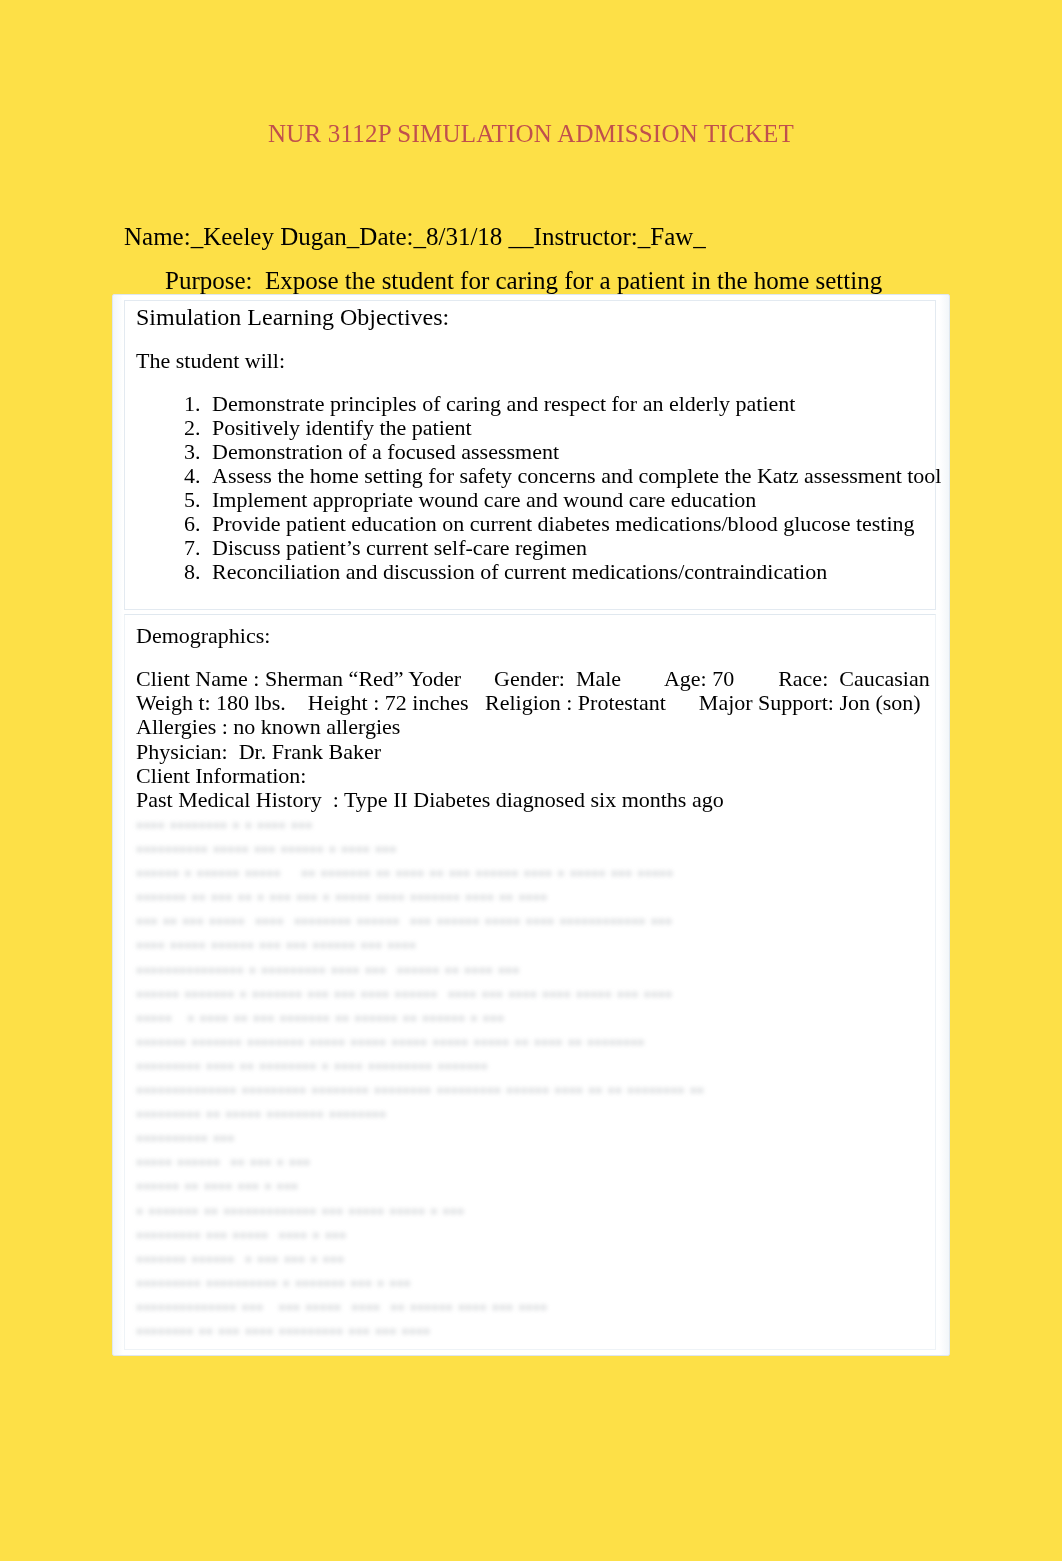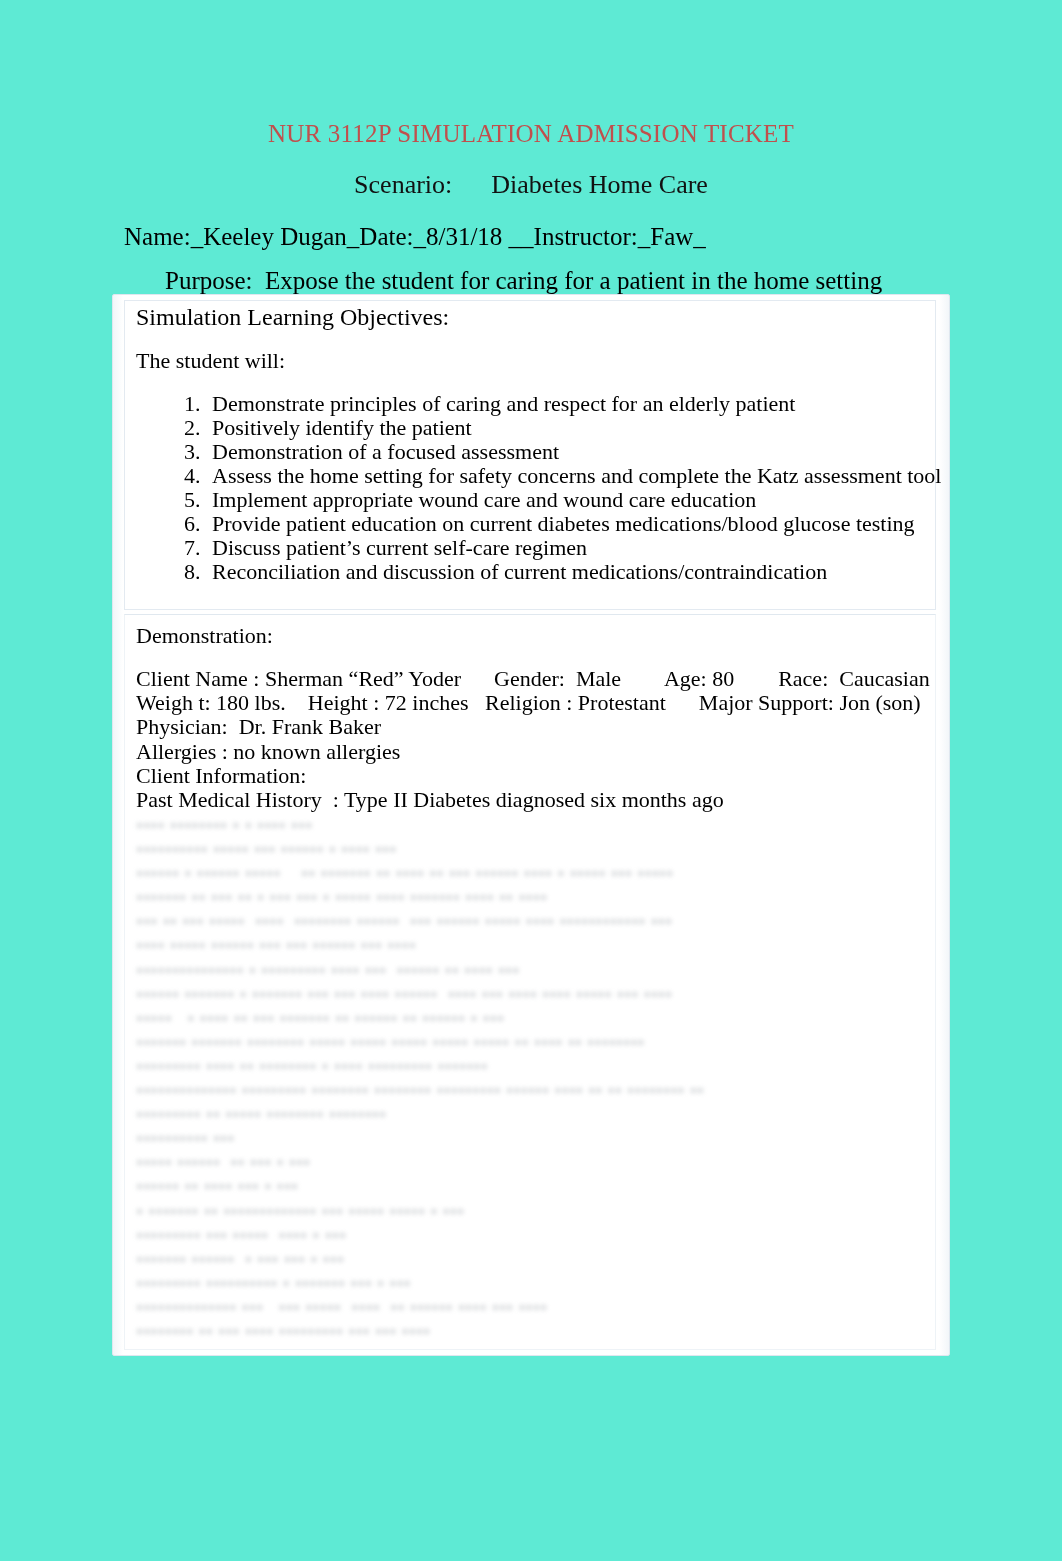--- a/index.html
+++ b/index.html
@@ -12,21 +12,21 @@
     height: 1561px;
     position: relative;
     font-family: "Liberation Serif", "DejaVu Serif", serif;
     color: #000000;
     overflow: hidden;
   }
 
   .page {
     position: absolute;
     inset: 0;
-    background: #5eead4;
+    background: #fde047;
   }
 
   
   .doc-title {
     position: absolute;
     left: 0;
     right: 0;
     top: 120px;
     text-align: center;
     font-size: 25px;
@@ -164,48 +164,47 @@
 <body>
 
 <div class="page">
 
   <div class="outer-box"></div>
   <div class="objectives-box"></div>
   <div class="demographics-box"></div>
 
   <div class="doc-title">NUR 3112P SIMULATION ADMISSION TICKET</div>
 
-  <div class="doc-subtitle">Scenario:      Diabetes Home Care</div>
 
   <div class="meta-line meta-name">Name:_Keeley Dugan_Date:_8/31/18 __Instructor:_Faw_</div>
 
   <div class="meta-line meta-purpose">Purpose:  Expose the student for caring for a patient in the home setting</div>
 
   <div class="obj-heading">Simulation Learning Objectives:</div>
 
   <div class="obj-lead">The student will:</div>
 
   <ol class="obj-list">
     <li>Demonstrate principles of caring and respect for an elderly patient</li>
     <li>Positively identify the patient</li>
     <li>Demonstration of a focused assessment</li>
     <li>Assess the home setting for safety concerns and complete the Katz assessment tool</li>
     <li>Implement appropriate wound care and wound care education</li>
     <li>Provide patient education on current diabetes medications/blood glucose testing</li>
     <li>Discuss patient’s current self-care regimen</li>
     <li>Reconciliation and discussion of current medications/contraindication</li>
   </ol>
 
-  <div class="demo-heading">Demonstration:</div>
+  <div class="demo-heading">Demographics:</div>
 
   <div class="demo-lines">
-    <div class="dline">Client Name : Sherman “Red” Yoder      Gender:  Male        Age: 80        Race:  Caucasian</div>
+    <div class="dline">Client Name : Sherman “Red” Yoder      Gender:  Male        Age: 70        Race:  Caucasian</div>
     <div class="dline">Weigh t: 180 lbs.    Height : 72 inches   Religion : Protestant      Major Support: Jon (son)</div>
+    <div class="dline">Allergies : no known allergies</div>
     <div class="dline">Physician:  Dr. Frank Baker</div>
-    <div class="dline">Allergies : no known allergies</div>
     <div class="dline">Client Information:</div>
     <div class="dline">Past Medical History  : Type II Diabetes diagnosed six months ago</div>
   </div>
 
   <div class="faded-block">
     <div class="fline">•••• •••••••• • • •••• •••</div>
     <div class="fline">•••••••••• ••••• ••• •••••• • •••• •••</div>
     <div class="fline">•••••• • •••••• •••••    •• ••••••• •• •••• •• ••• •••••• •••• • ••••• ••• •••••</div>
     <div class="fline">••••••• •• ••• •• • ••• ••• • ••••• •••• ••••••• •••• •• ••••</div>
     <div class="fline">••• •• ••• •••••  ••••  •••••••• ••••••  ••• •••••• ••••• •••• •••••••••••• •••</div>

